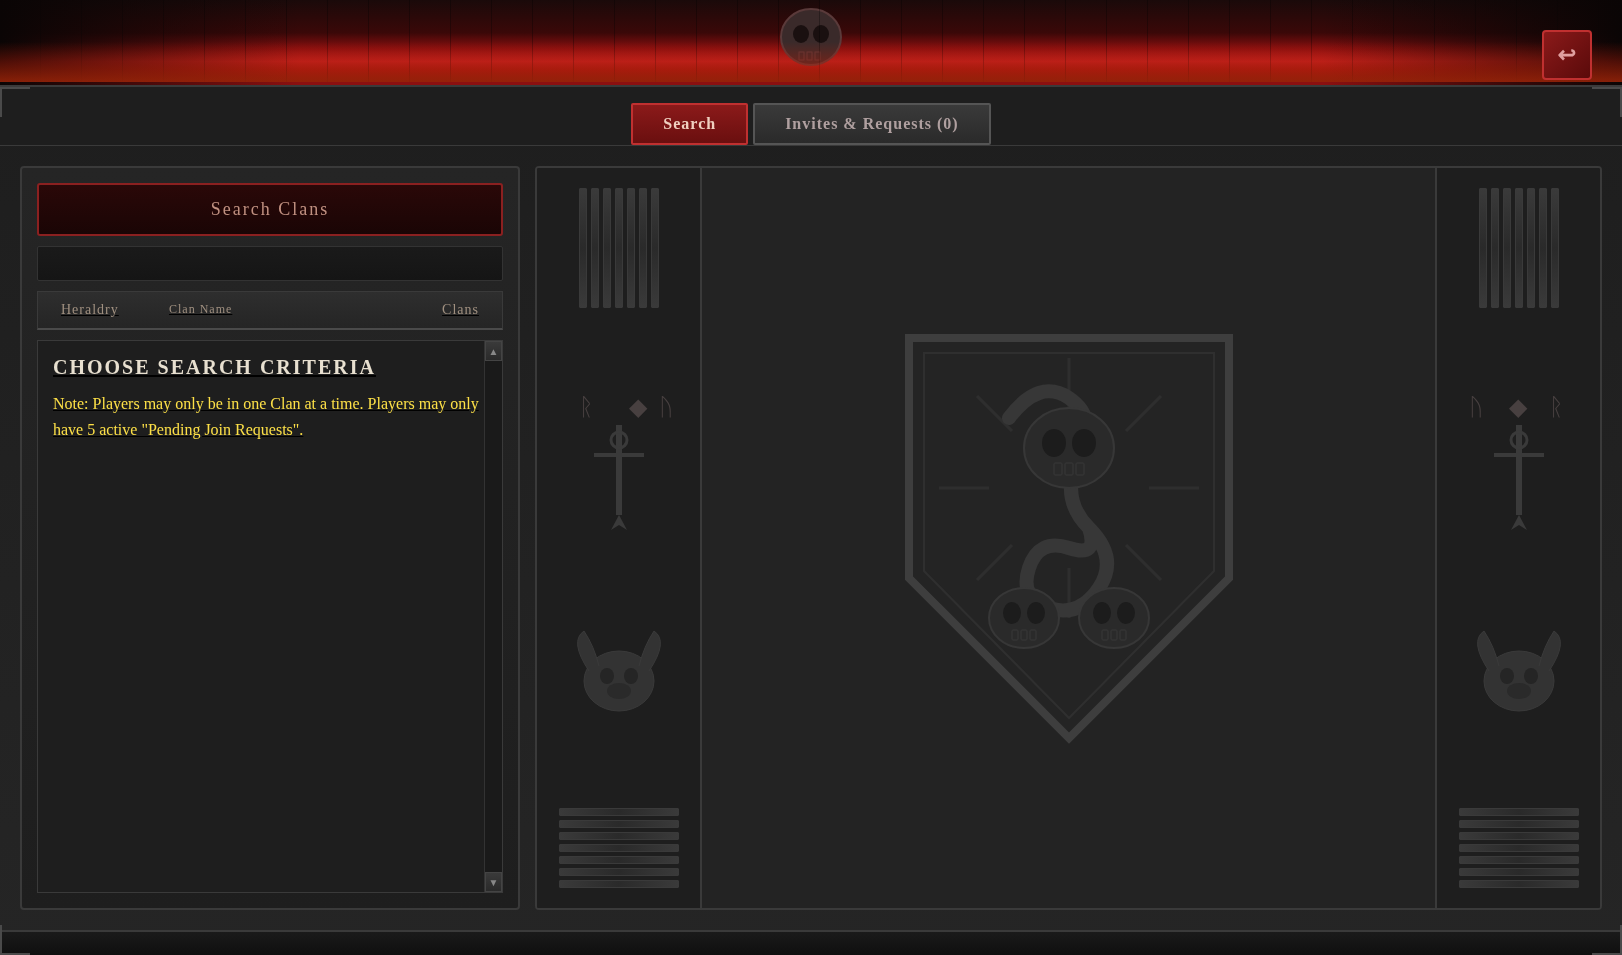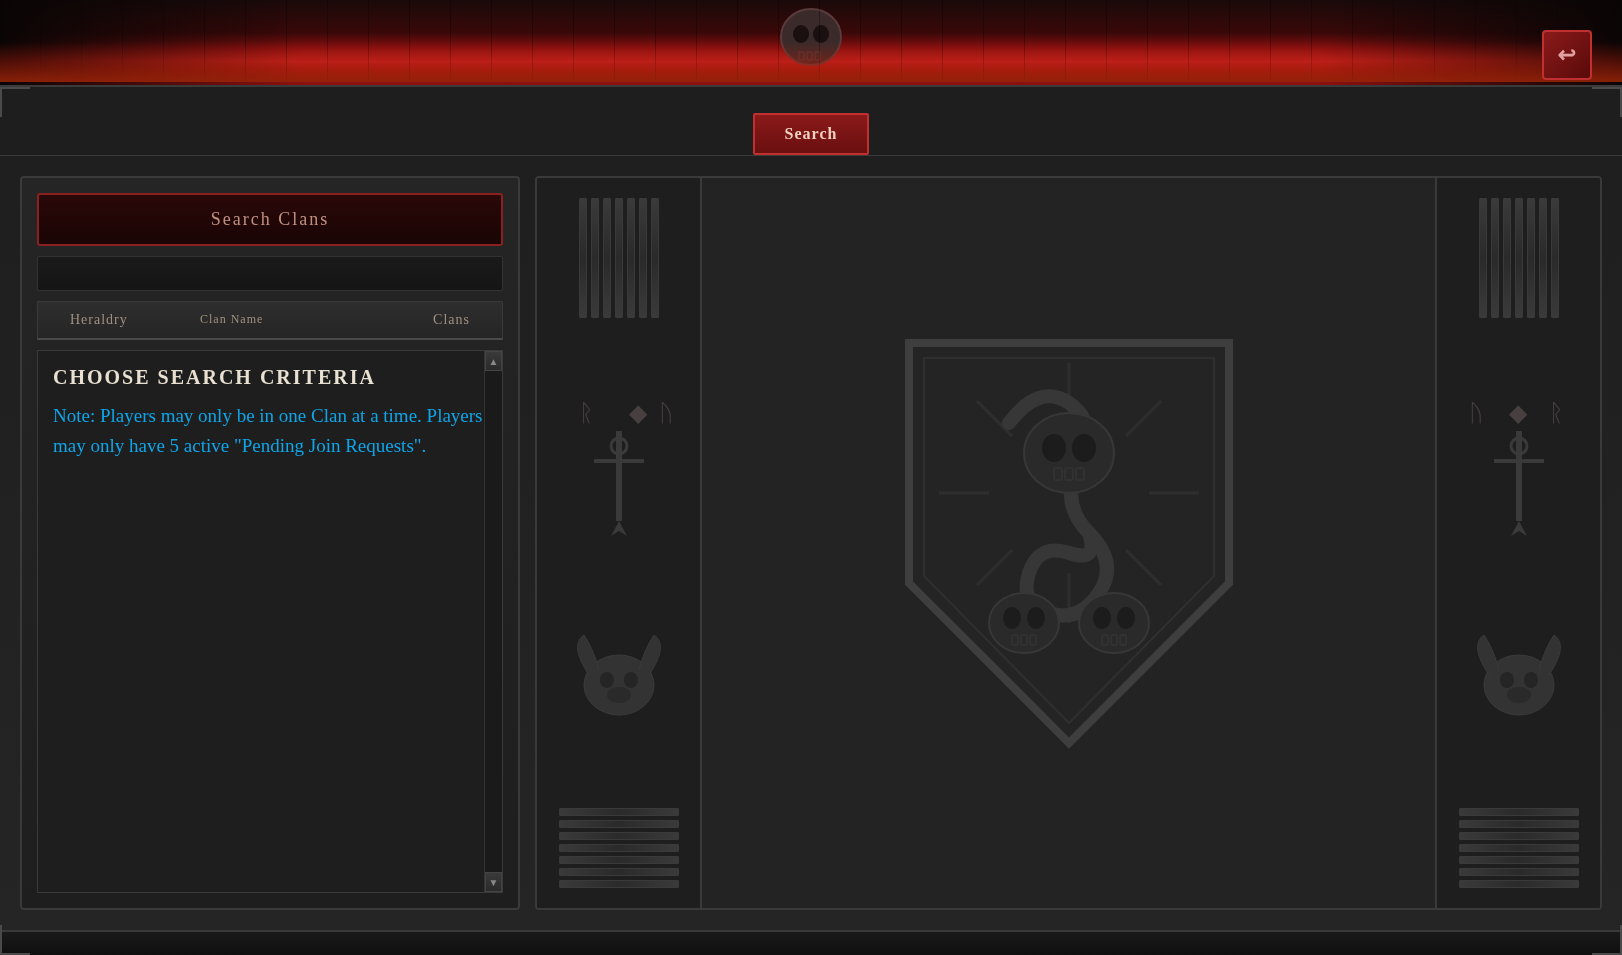--- a/index.html
+++ b/index.html
@@ -114,21 +114,20 @@
     }
 
     .tab {
       padding: 10px 30px;
       border: 2px solid #555;
       cursor: pointer;
       font-size: 16px;
       font-weight: bold;
       letter-spacing: 1px;
       border-radius: 2px;
-      margin-top: 10px;
     }
 
     .tab-active {
       background: linear-gradient(180deg, #8b1a1a, #6a0f0f);
       border-color: #c03030;
       color: #f0d0c0;
     }
 
     .tab-inactive {
       background: linear-gradient(180deg, #3a3a3a, #2a2a2a);
@@ -148,20 +147,21 @@
     
     .left-panel {
       width: 500px;
       background: linear-gradient(180deg, #252525, #1e1e1e);
       border: 2px solid #3a3a3a;
       border-radius: 4px;
       display: flex;
       flex-direction: column;
       padding: 15px;
       gap: 10px;
+      text-decoration: underline;
     }
 
     .search-input-container {
       position: relative;
     }
 
     .search-clans-input {
       width: 100%;
       padding: 14px 20px;
       background: linear-gradient(180deg, #2a0808, #1a0505);
@@ -185,25 +185,25 @@
       width: 100%;
       height: 35px;
       background: linear-gradient(180deg, #1a1a1a, #151515);
       border: 1px solid #333;
       border-radius: 2px;
     }
 
     
     .table-header {
       display: flex;
-      padding: 10px 32px;
+      padding: 10px 23px;
       background: linear-gradient(180deg, #2e2e2e, #252525);
       border: 1px solid #3a3a3a;
       border-bottom: 2px solid #4a4a4a;
-      gap: 30px;
+      gap: 8px;
     }
 
     .col-heraldry {
       width: 100px;
       color: #a09080;
       font-size: 14px;
       letter-spacing: 1px;
     }
 
     .col-clan-name {
@@ -284,22 +284,22 @@
     .choose-criteria {
       color: #e8e0d0;
       font-size: 20px;
       font-weight: bold;
       letter-spacing: 2px;
       margin-bottom: 12px;
       text-transform: uppercase;
     }
 
     .criteria-note {
-      color: #0ea5e9;
-      font-size: 19px;
+      color: #fde047;
+      font-size: 16px;
       line-height: 1.6;
     }
 
     
     .right-panel {
       flex: 1;
       background: linear-gradient(180deg, #252525, #1e1e1e);
       border: 2px solid #3a3a3a;
       border-radius: 4px;
       position: relative;
@@ -460,20 +460,21 @@
   </div>
 
   <div class="back-button">
     <span class="back-arrow">↩</span>
   </div>
 
   <div class="main-content">
 
     <div class="tab-bar">
       <div class="tab tab-active">Search</div>
+      <div class="tab tab-inactive">Invites &amp; Requests (0)</div>
     </div>
 
     <div class="content-area">
 
       <div class="left-panel">
 
         <div class="search-input-container">
           <input class="search-clans-input" type="text" placeholder="Search Clans" style="">
         </div>
 

